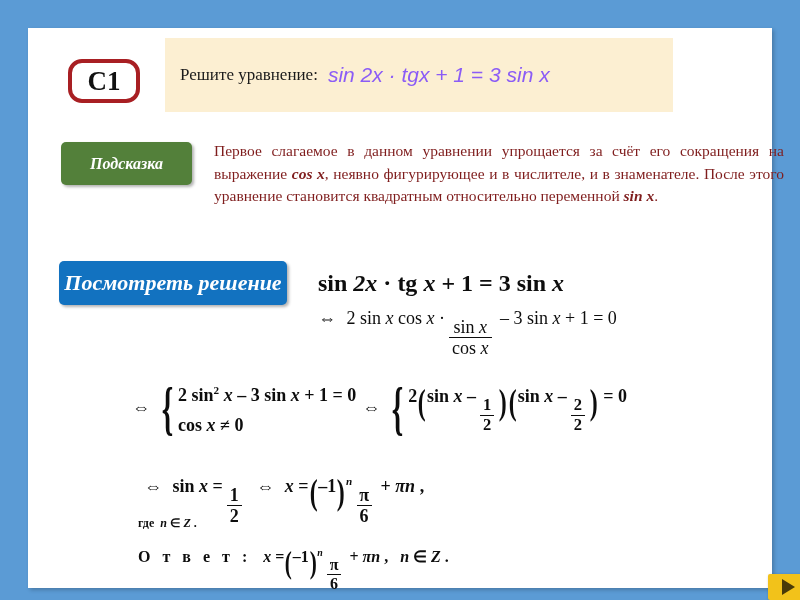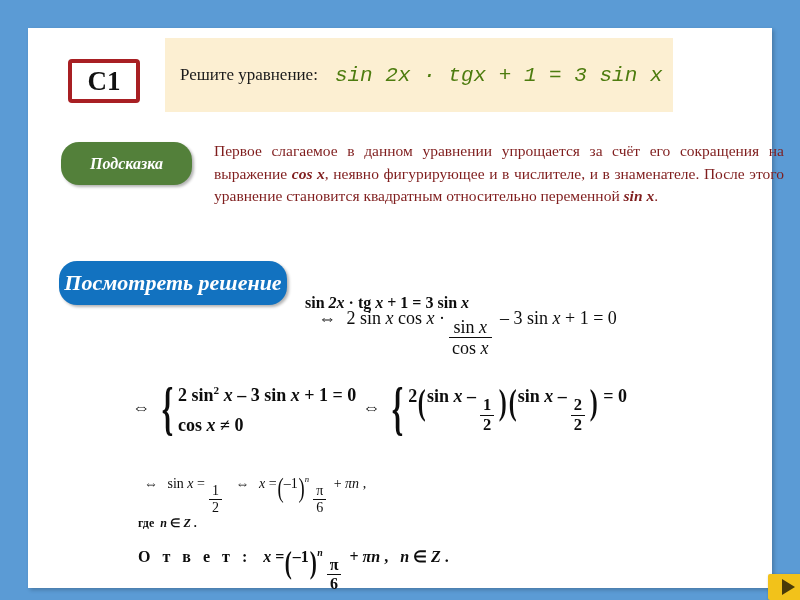--- a/index.html
+++ b/index.html
@@ -23,21 +23,21 @@
     box-shadow: 2px 2px 4px rgba(0,0,0,0.22);
     box-sizing: border-box;
   }
 
   
   #task-badge {
     position: absolute;
     left: 40px; top: 31px;
     width: 72px; height: 44px;
     border: 4px solid #A81F23;
-    border-radius: 4px;
+    border-radius: 14px;
     background: #ffffff;
     display: flex; align-items: center; justify-content: center;
     box-sizing: border-box;
   }
   #task-badge .lbl {
     font-family: "Liberation Serif", serif;
     font-weight: bold;
     font-size: 27px;
     color: #111111;
     letter-spacing: 0px;
@@ -51,33 +51,33 @@
     box-sizing: border-box;
     display: flex; align-items: center;
   }
   #problem-bar .prompt {
     font-family: "Liberation Serif", serif;
     font-size: 17px;
     color: #1a1a1a;
     margin-left: 15px;
   }
   #problem-bar .equation {
-    font-family: Liberation Mono, monospace;
+    font-family: Liberation Sans, sans-serif;
     font-style: italic;
     font-size: 21px;
-    color: #4d7c0f;
-    margin-left: 17px;
+    color: #8b5cf6;
+    margin-left: 10px;
     white-space: nowrap;
   }
 
   
   .pill {
     position: absolute;
     display: flex; align-items: center; justify-content: center;
-    border-radius: 18px;
+    border-radius: 5px;
     color: #ffffff;
     font-family: "Liberation Serif", serif;
     font-weight: bold;
     font-style: italic;
     box-shadow: 2px 2px 3px rgba(0,0,0,0.30);
     box-sizing: border-box;
     cursor: pointer;
   }
   #hint-button {
     left: 33px; top: 114px;
@@ -151,24 +151,24 @@
   }
   .sys .rows {
     display: inline-flex;
     flex-direction: column;
     justify-content: center;
     gap: 12px;
     margin-left: 1px;
   }
   .eqv { font-style: normal; margin: 0 6px; }
 
-  #line1 { left: 277px; top: 243px; font-size: 16px; font-weight: bold; margin-top: 24px; }
+  #line1 { left: 290px; top: 243px; font-size: 24px; font-weight: bold; }
   #line2 { left: 284px; top: 281px; font-size: 18px; font-weight: normal; }
   #line3 { left: 98px;  top: 352px; font-size: 18px; font-weight: bold; }
-  #line4 { left: 110px; top: 447px; font-size: 14px; font-weight: normal; }
+  #line4 { left: 110px; top: 447px; font-size: 18px; font-weight: bold; }
   #line5 { left: 110px; top: 489px; font-size: 12px; font-weight: bold; }
   #line6 { left: 110px; top: 519px; font-size: 16px; font-weight: bold; }
 
   #line6 .answer-label { letter-spacing: 4px; font-style: normal; }
   .zset { font-family: "Liberation Serif", serif; font-style: italic; font-weight: bold; }
 
   
   #play-button {
     position: absolute;
     left: 740px; top: 546px;

